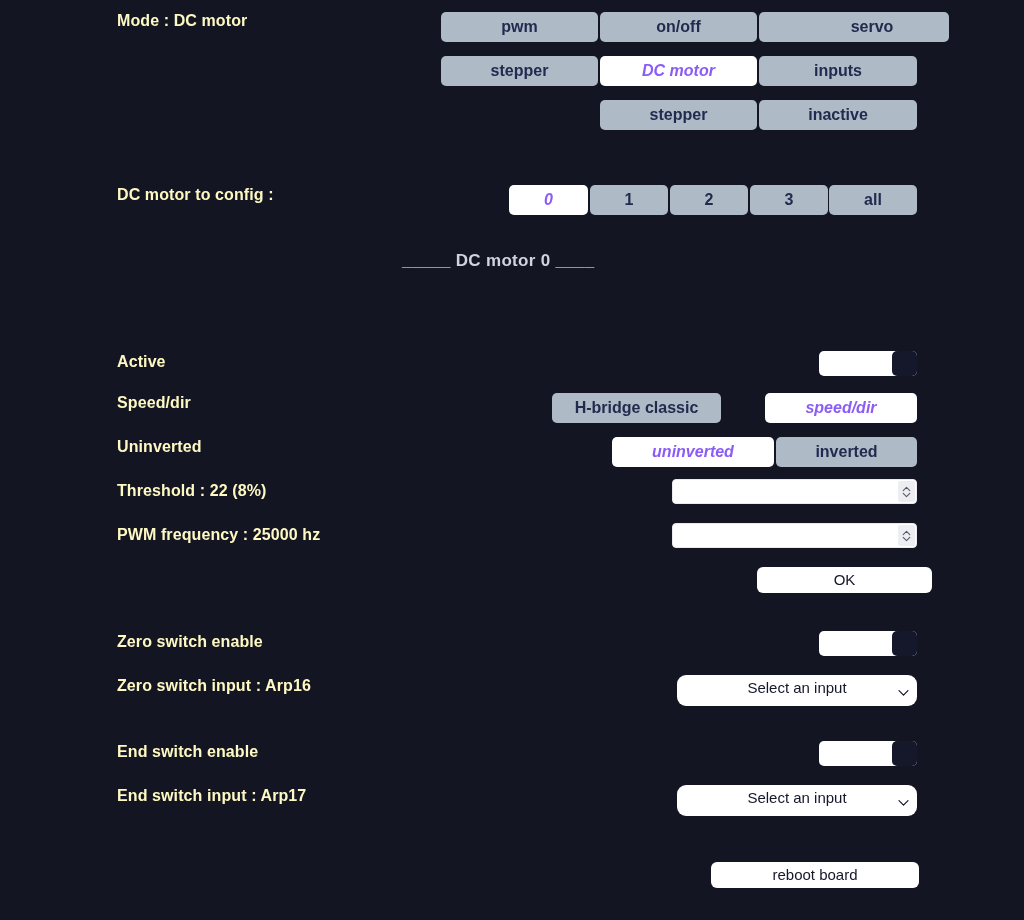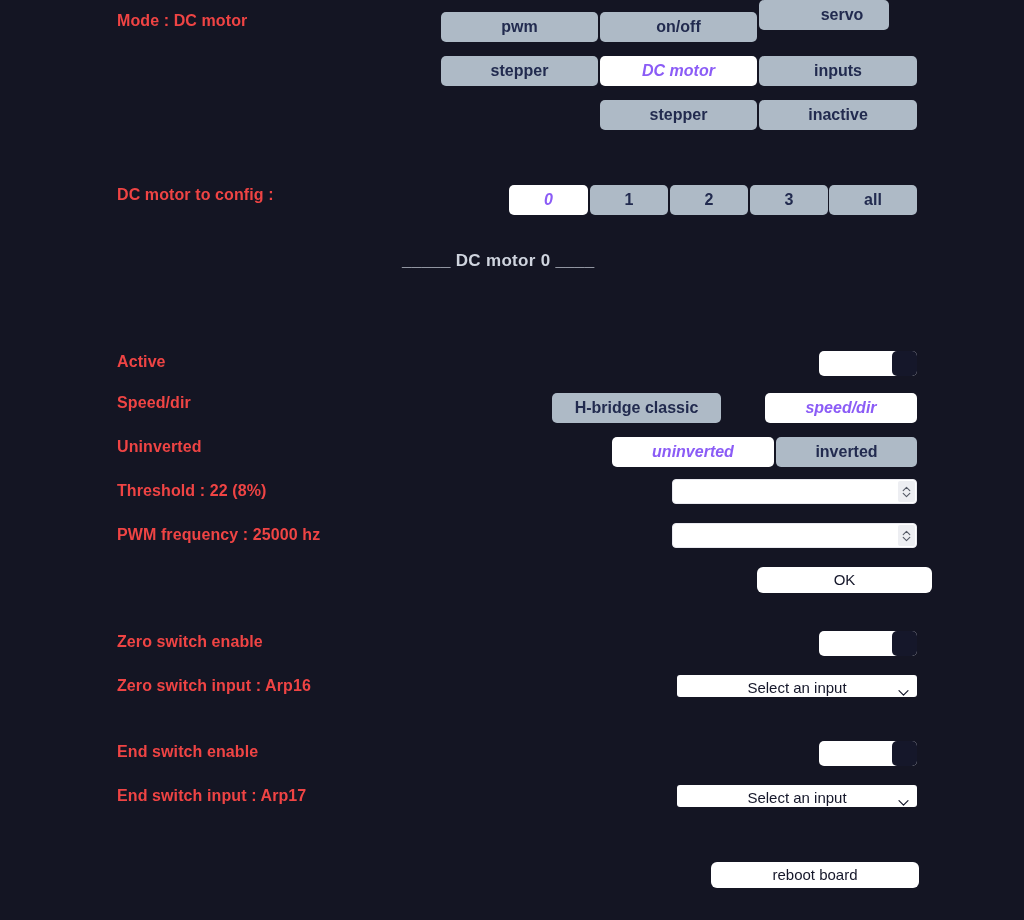--- a/index.html
+++ b/index.html
@@ -15,21 +15,21 @@
     overflow: hidden;
     font-family: "Liberation Sans", sans-serif;
     color: #dfe3ea;
     -webkit-font-smoothing: antialiased;
   }
   .label {
     position: absolute;
     left: 117px;
     font-size: 16px;
     font-weight: bold;
-    color: #ef4444;
+    color: #fef9c3;
     white-space: nowrap;
     letter-spacing: 0.1px;
   }
 
   
   .btn {
     position: absolute;
     box-sizing: border-box;
     height: 30px;
     line-height: 30px;
@@ -138,22 +138,22 @@
     justify-content: center;
     cursor: pointer;
   }
   .spinner .arrows svg { display: block; }
 
   
   .sel-box {
     position: absolute;
     box-sizing: border-box;
     width: 240px;
-    height: 22px;
-    border-radius: 3px;
+    height: 31px;
+    border-radius: 9px;
     background: #ffffff;
     cursor: pointer;
   }
   .sel-box .sel-text {
     position: absolute;
     left: 0;
     right: 0;
     top: 0;
     height: 25px;
     line-height: 25px;
@@ -168,21 +168,21 @@
     top: 8px;
   }
 </style>
 </head>
 <body>
 
 <div class="label" style="top:12px;">Mode : DC motor</div>
 
 <button class="btn" style="left:441px; top:12px; width:157px;">pwm</button>
 <button class="btn" style="left:600px; top:12px; width:157px;">on/off</button>
-<button class="btn" style="left:759px; top:0; width:130px;padding-left:36px;">servo</button>
+<button class="btn" style="left:759px; top:12px; width:190px;padding-left:36px;">servo</button>
 
 <button class="btn" style="left:441px; top:56px; width:157px;">stepper</button>
 <button class="btn sel" style="left:600px; top:56px; width:157px;">DC motor</button>
 <button class="btn" style="left:759px; top:56px; width:158px;">inputs</button>
 
 <button class="btn" style="left:600px; top:100px; width:157px;">stepper</button>
 <button class="btn" style="left:759px; top:100px; width:158px;">inactive</button>
 
 <div class="label" style="top:186px;">DC motor to config :</div>
 

